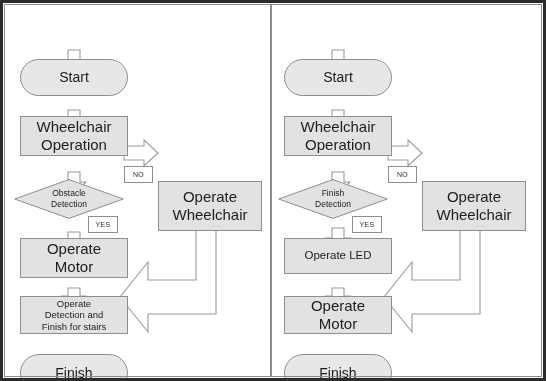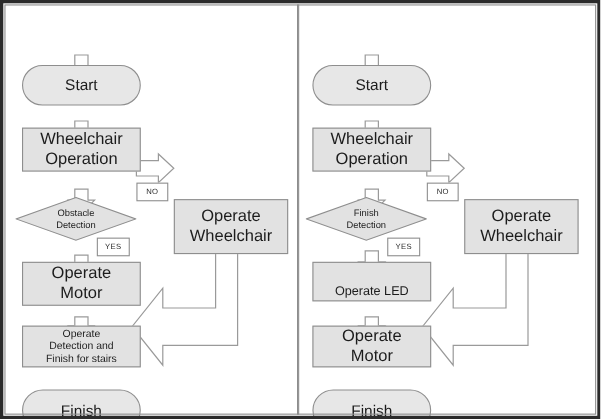--- a/index.html
+++ b/index.html
@@ -198,21 +198,21 @@
 
     <div class="tag" style="left:78px;top:170px;width:30px;height:17px;">
       <span>YES</span>
     </div>
 
     <div class="node process" style="left:148px;top:135px;width:104px;height:50px;flex-direction:column;">
       <span>Operate</span>
       <span>Wheelchair</span>
     </div>
 
-    <div class="node process one-line" style="left:10px;top:192px;width:108px;height:36px;align-items:flex-end;">
+    <div class="node process one-line" style="left:10px;top:192px;width:108px;height:36px;">
       <span>Operate LED</span>
     </div>
 
     <div class="node process" style="left:10px;top:250px;width:108px;height:38px;flex-direction:column;">
       <span>Operate</span>
       <span>Motor</span>
     </div>
 
     <div class="node terminator" style="left:10px;top:308px;width:108px;height:38px;">
       <span>Finish</span>

